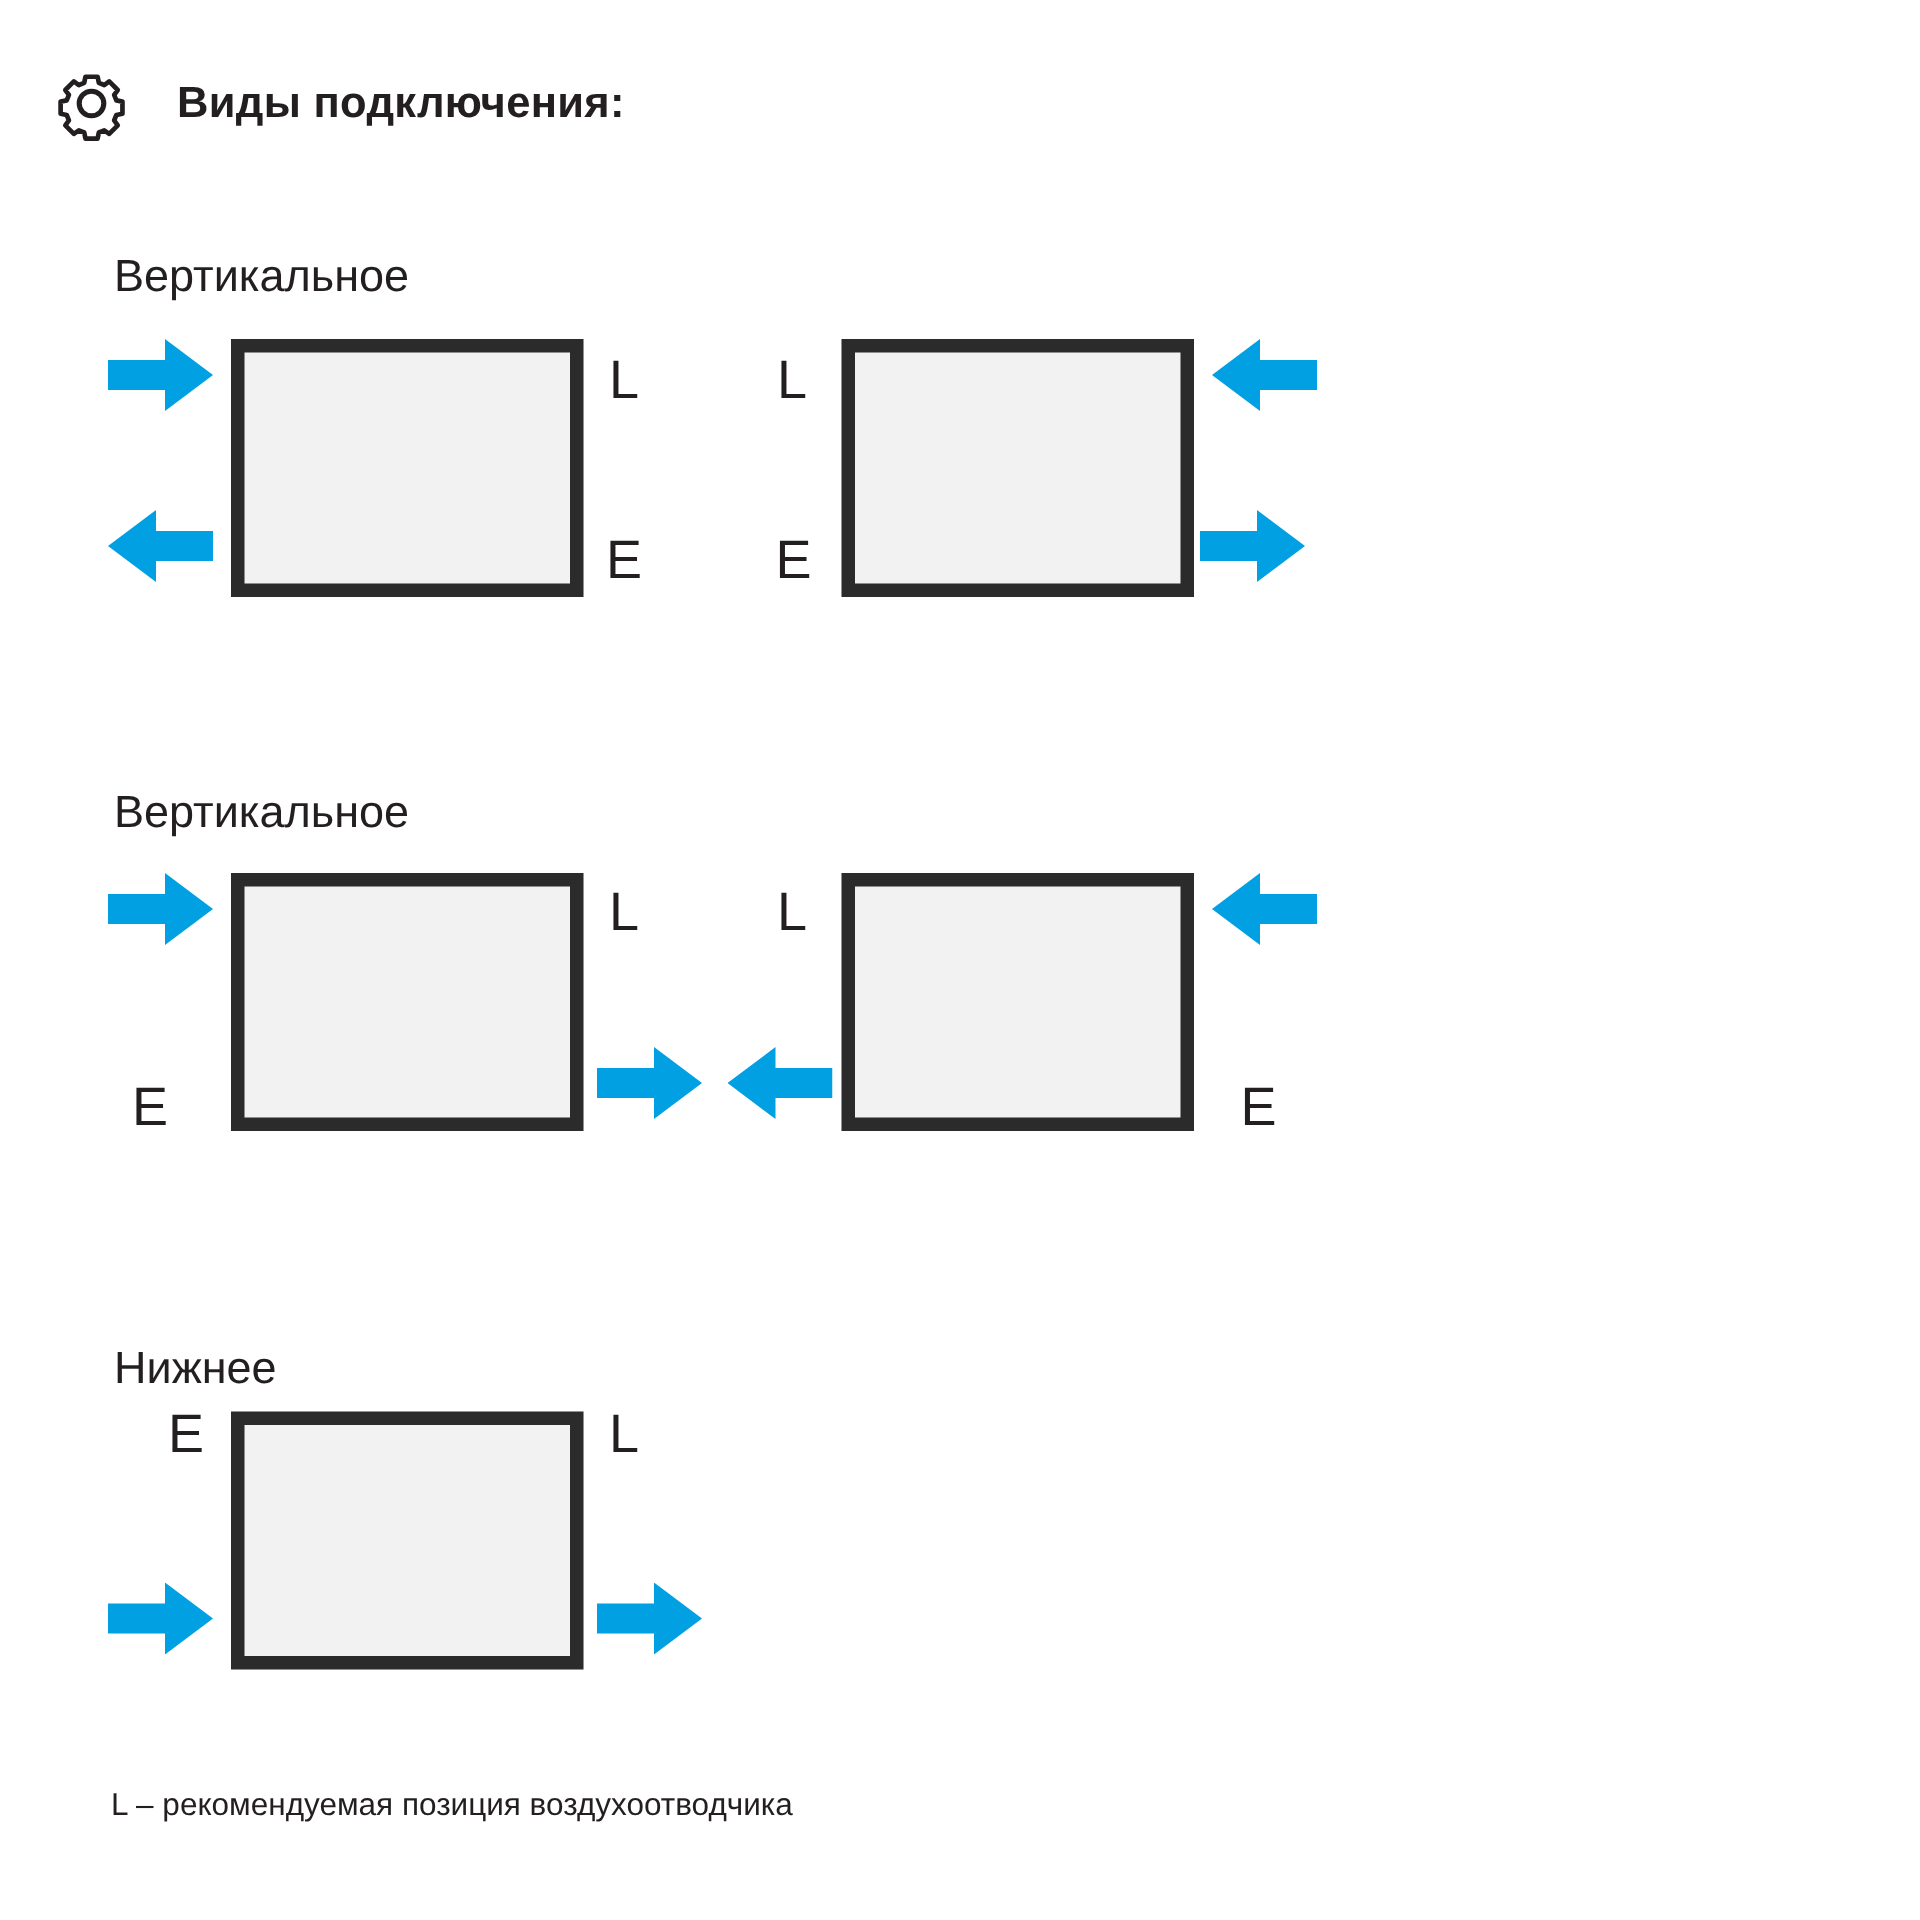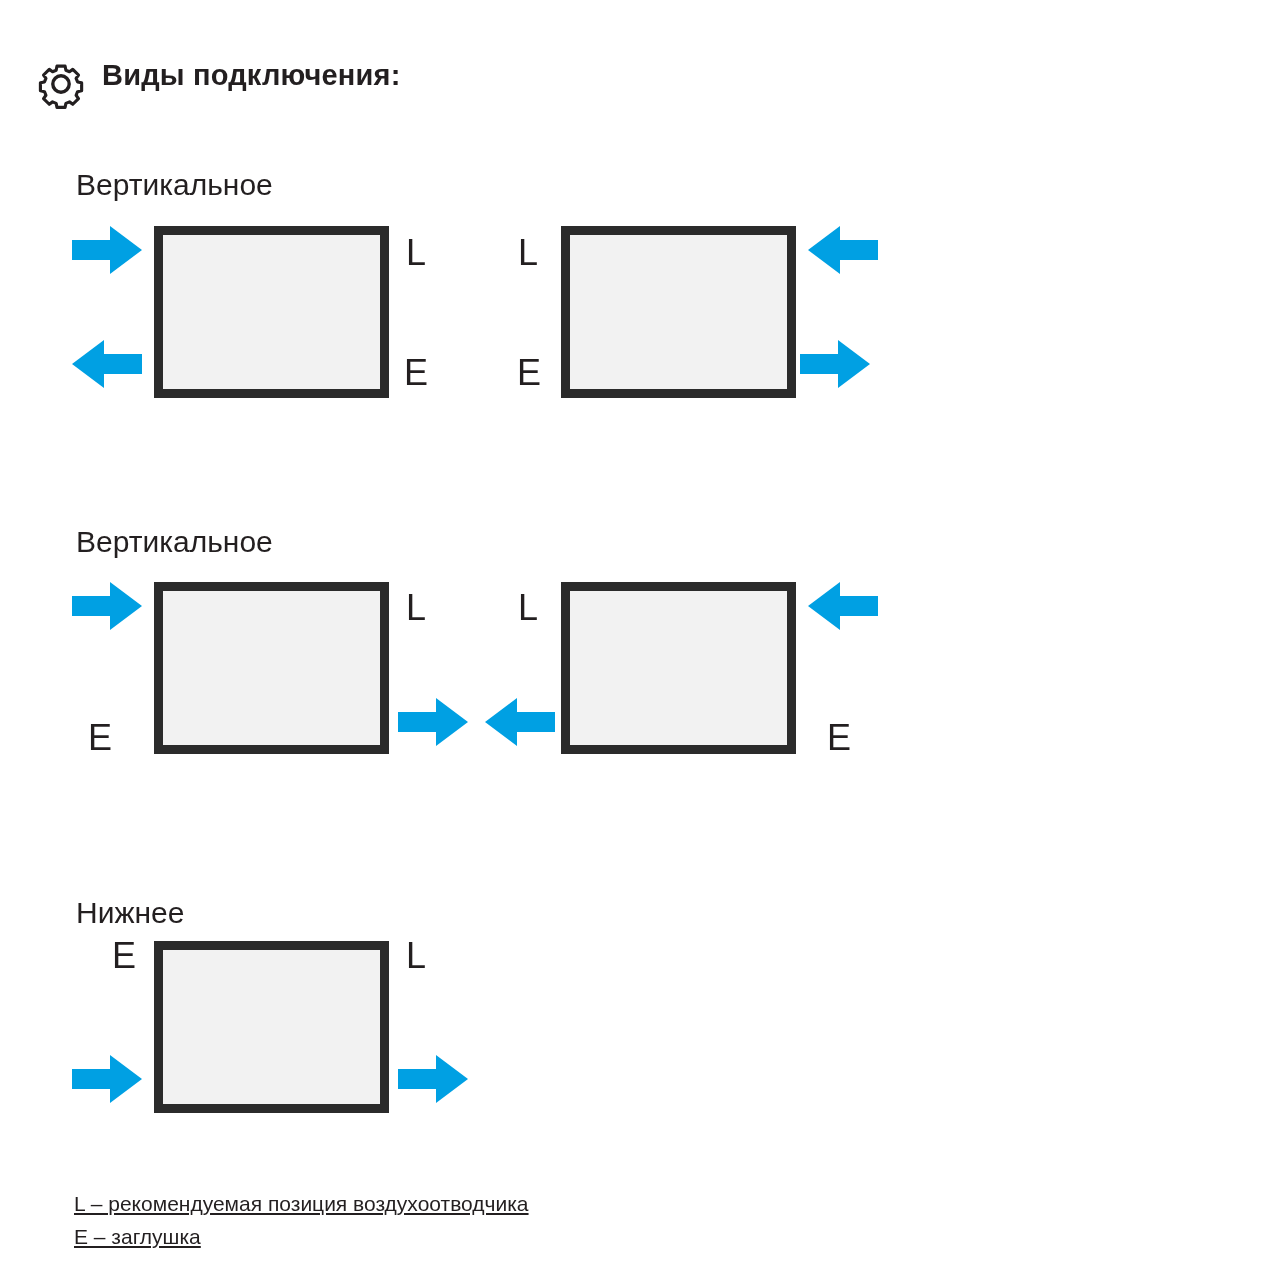--- a/index.html
+++ b/index.html
@@ -11,24 +11,24 @@
     font-family: "Liberation Sans", sans-serif;
     color: #231f20;
     position: relative;
     overflow: hidden;
   }
 
   
   .header {
     position: absolute;
     left: 36px;
-    top: 59px;
+    top: 44px;
     display: flex;
-    align-items: flex-start;
-    gap: 16px;
+    align-items: center;
+    gap: 32px;
   }
   .gear-icon { width: 50px; height: 50px; display: block; }
   .header-title {
     font-size: 29px;
     font-weight: bold;
     letter-spacing: 0.2px;
     color: #231f20;
     white-space: nowrap;
   }
 
@@ -69,21 +69,20 @@
   }
 
   
   .legend {
     position: absolute;
     left: 74px;
     top: 1188px;
     font-size: 21px;
     color: #231f20;
     line-height: 1.55;
-    text-decoration: underline;
   }
   .legend div { white-space: nowrap; }
 </style>
 </head>
 <body>
 
 <div class="header">
   <span class="gear-icon">
     <svg viewBox="0 0 50 50" xmlns="http://www.w3.org/2000/svg">
       <path d="M25 3.5 l3.1 0 1.0 4.6 a17.8 17.8 0 0 1 4.3 1.8 l3.6-3.0 2.2 2.2 -3.0 3.6 a17.8 17.8 0 0 1 1.8 4.3 l4.6 1.0 0 3.1 -4.6 1.0 a17.8 17.8 0 0 1-1.8 4.3 l3.0 3.6 -2.2 2.2 -3.6-3.0 a17.8 17.8 0 0 1-4.3 1.8 l-1.0 4.6 -3.1 0" fill="none" stroke="#231f20" stroke-width="0"></path>
@@ -186,14 +185,13 @@
         <path d="M0 14 H38 V0 L70 24 L38 48 V34 H0 Z" fill="#00A0E3"></path>
       </svg>
   </div>
 
   <div class="lbl" style="left:112px; top:938px;">E</div>
   <div class="lbl" style="left:406px; top:938px;">L</div>
 </div>
 
 <div class="legend">
   <div>L – рекомендуемая позиция воздухоотводчика</div>
-  <div>E – заглушка</div>
 </div>
 
 </body></html>

